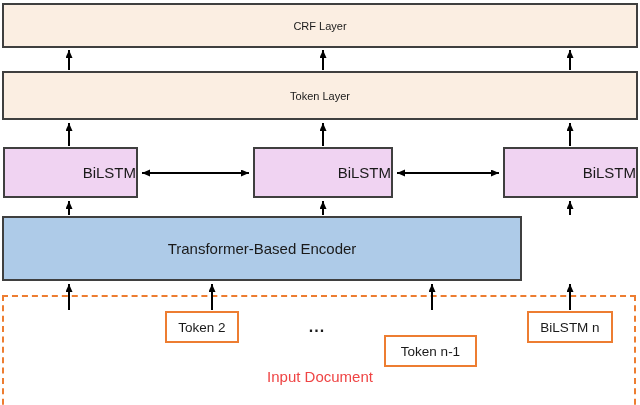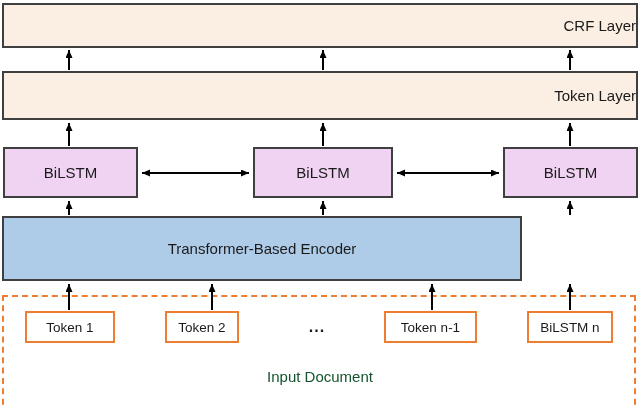--- a/index.html
+++ b/index.html
@@ -18,32 +18,32 @@
     box-sizing: border-box;
     display: flex;
     align-items: center;
     justify-content: center;
     color: #1a1a1a;
   }
 
   .layer-box {
     background: var(--layer-fill, #fbeee2);
     border: 2px solid var(--box-border, #3f3f3f);
-    font-size: 15px;
-    justify-content: flex-end;
+    font-size: 11px;
   }
 
   .crf-box    { left: 2px; top: 3px;  width: 636px; height: 45px; }
   .hidden-box { left: 2px; top: 71px; width: 636px; height: 49px; }
 
   .bilstm-box {
     background: var(--bilstm-fill, #f0d3f2);
     border: 2px solid var(--box-border, #3f3f3f);
     top: 147px; height: 51px;
     font-size: 15px;
+    justify-content: flex-end;
   }
   .bilstm-left   { left: 3px;   width: 135px; }
   .bilstm-center { left: 253px; width: 140px; }
   .bilstm-right  { left: 503px; width: 135px; }
 
   .encoder-box {
     left: 2px; top: 216px; width: 520px; height: 65px;
     background: var(--encoder-fill, #b3cce9);
     border: 2px solid var(--box-border, #3f3f3f);
     font-size: 15px;
@@ -57,37 +57,37 @@
   }
 
   .token-box {
     top: 311px; height: 32px;
     background: #ffffff;
     border: 2px solid var(--token-border, #ed7d31);
     font-size: 13.5px;
   }
   .token-1  { left: 25px;  width: 90px; }
   .token-2  { left: 165px; width: 74px; }
-  .token-n1 { left: 384px; width: 93px; }
+  .token-n1 { left: 384px; width: 93px; margin-top: 24px; }
   .token-n  { left: 527px; width: 86px; }
 
   .ellipsis {
     position: absolute;
     left: 297px; top: 311px; width: 40px; height: 32px;
     display: flex; align-items: center; justify-content: center;
     font-size: 16px; font-weight: bold; color: #1a1a1a;
     letter-spacing: 1px;
   }
 
   .input-doc-label {
     position: absolute;
     left: 0; top: 368px; width: 640px;
     text-align: center;
     font-size: 15px;
-    color: #14532d;
+    color: #ef4444;
   }
 
   .arrow-overlay {
     position: absolute;
     left: 0; top: 0;
     width: 640px; height: 405px;
     pointer-events: none;
   }
   .arrow-line {
     stroke: var(--arrow, #000000);
@@ -117,23 +117,20 @@
   <div class="box bilstm-box bilstm-right">
     <span>BiLSTM</span>
   </div>
 
   <div class="box encoder-box">
     <span>Transformer-Based Encoder</span>
   </div>
 
   <div class="input-area"></div>
 
-  <div class="box token-box token-1">
-    <span>Token 1</span>
-  </div>
   <div class="box token-box token-2">
     <span>Token 2</span>
   </div>
   <div class="ellipsis">...</div>
   <div class="box token-box token-n1">
     <span>Token n-1</span>
   </div>
   <div class="box token-box token-n">
     <span>BiLSTM n</span>
   </div>

